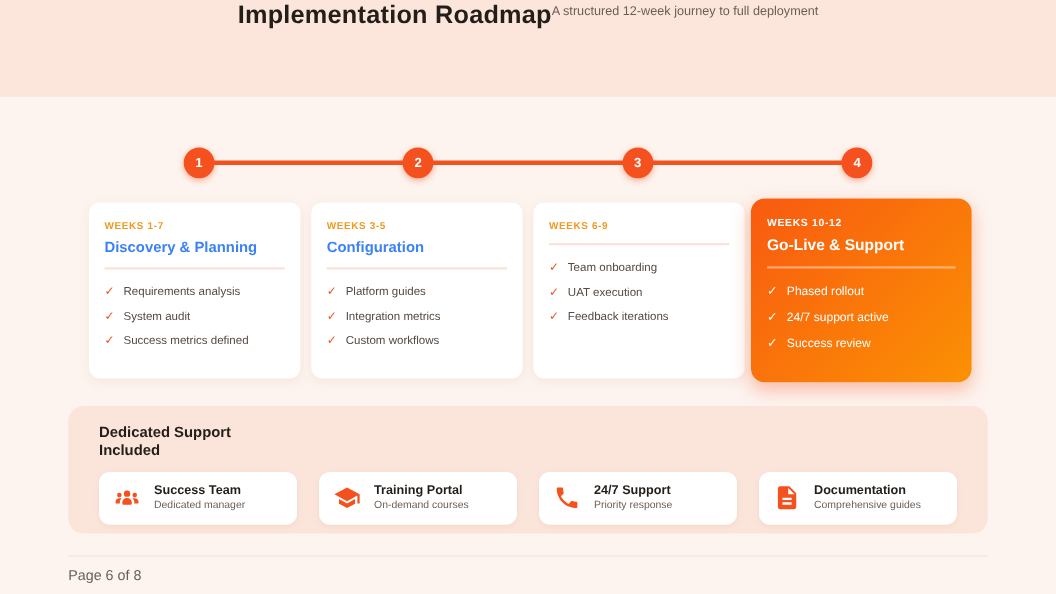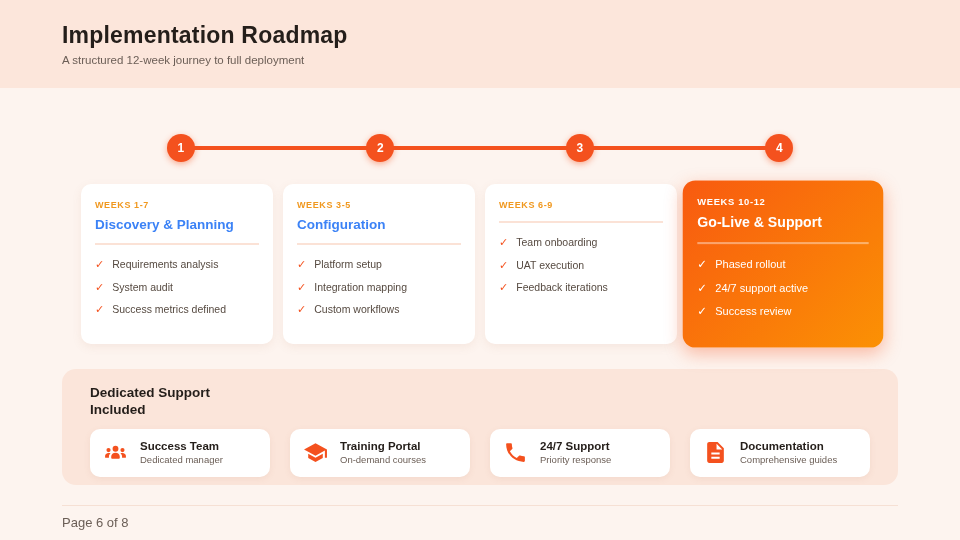--- a/index.html
+++ b/index.html
@@ -7,21 +7,21 @@
   body {
     width: 960px; height: 540px; overflow: hidden;
     background: #fdf4ef;
     font-family: "Liberation Sans", sans-serif;
     color: #241e1a;
   }
 
   
   .header {
     background: #fce6db; height: 88px;
-    padding: 0 62px; display: flex; flex-direction: column; justify-content: center;
+    padding: 0 62px; display: flex; flex-direction: row; justify-content: center;
   }
   .title { font-size: 23px; font-weight: 800; letter-spacing: .2px; color: #241e1a; }
   .subtitle { font-size: 11.5px; color: #6b5e56; margin-top: 5px; }
 
   
   .timeline { position: relative; margin: 46px 81px 0; height: 28px; }
   .timeline-line {
     position: absolute; top: 12px; left: 96px; right: 96px; height: 4px;
     background: #f4511e; border-radius: 2px;
   }
@@ -122,25 +122,25 @@
       <span>Success metrics defined</span>
     </div>
   </div>
 
   <div class="phase-card">
     <div class="phase-weeks">WEEKS 3-5</div>
     <div class="phase-title">Configuration</div>
     <div class="phase-divider"></div>
     <div class="phase-item">
       <span class="check">✓</span>
-      <span>Platform setup</span>
-    </div>
-    <div class="phase-item">
-      <span class="check">✓</span>
-      <span>Integration mapping</span>
+      <span>Platform guides</span>
+    </div>
+    <div class="phase-item">
+      <span class="check">✓</span>
+      <span>Integration metrics</span>
     </div>
     <div class="phase-item">
       <span class="check">✓</span>
       <span>Custom workflows</span>
     </div>
   </div>
 
   <div class="phase-card">
     <div class="phase-weeks">WEEKS 6-9</div>
     <div class="phase-divider"></div>

